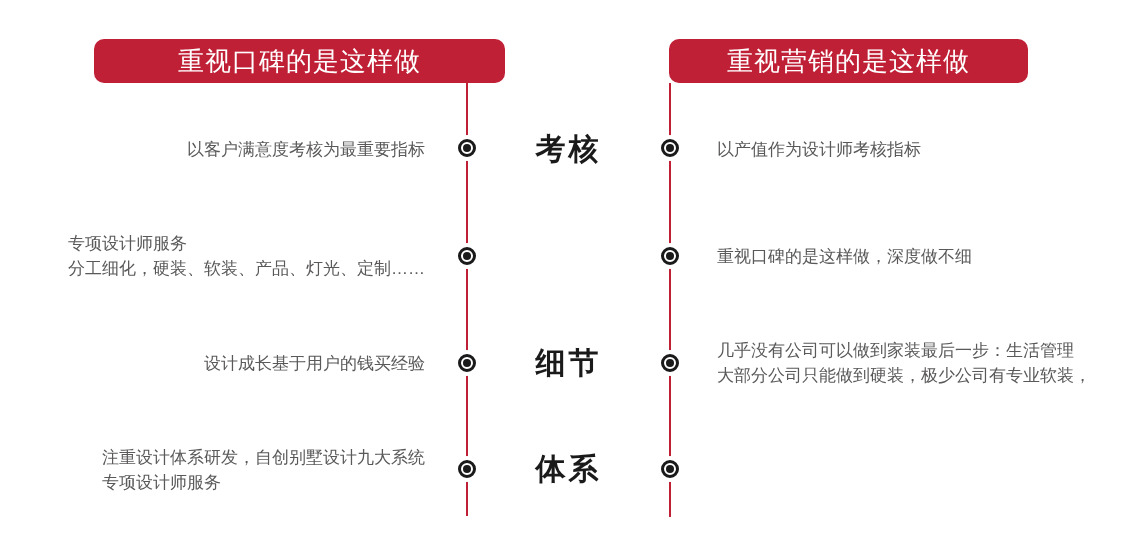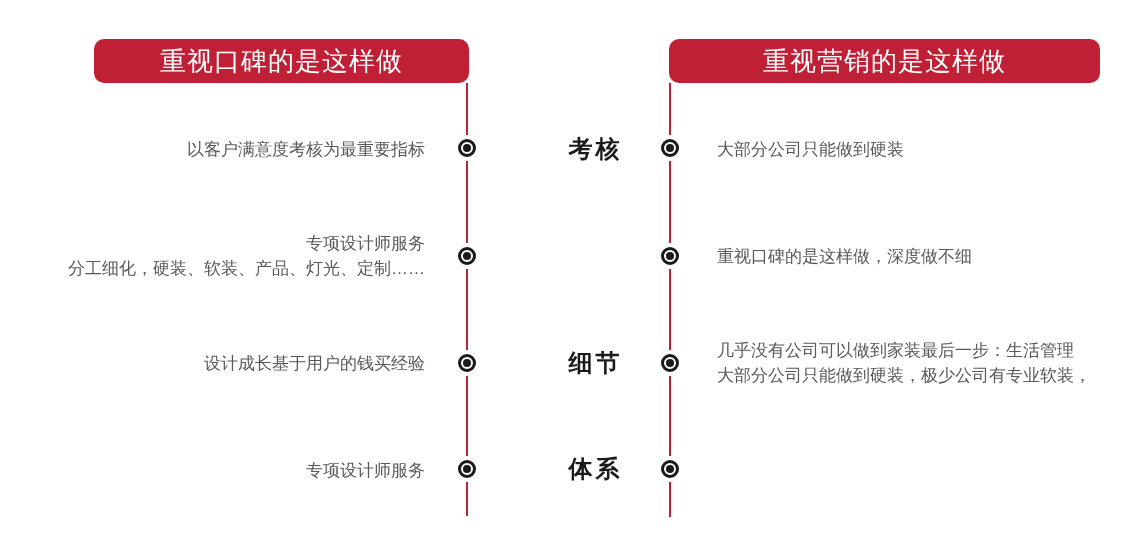--- a/index.html
+++ b/index.html
@@ -25,22 +25,22 @@
     color: #fff;
     border-radius: 10px;
     display: flex;
     align-items: center;
     justify-content: center;
     font-size: 26px;
     font-weight: 500;
     letter-spacing: 1px;
     white-space: nowrap;
   }
-  .banner.left  { left: 94px;  width: 375px; }
-  .banner.right { left: 669px; width: 431px; }
+  .banner.left  { left: 94px;  width: 411px; }
+  .banner.right { left: 669px; width: 359px; }
   .vline {
     position: absolute;
     top: 83px;
     width: 2px;
     background: var(--red);
   }
   .vline.left  { left: 466px; height: 433px; }
   .vline.right { left: 669px; height: 434px; }
   .marker {
     position: absolute;
@@ -60,39 +60,39 @@
     width: 8px;
     height: 8px;
     margin: -4px 0 0 -4px;
     border-radius: 50%;
     background: var(--ink);
   }
   .marker.on-left-line  { left: 467px; }
   .marker.on-right-line { left: 670px; }
   .category {
     position: absolute;
-    left: 494px;
+    left: 467px;
     width: 203px;
     transform: translateY(-50%);
     text-align: center;
-    font-size: 24px;
+    font-size: 30px;
     font-weight: 700;
     color: var(--ink);
     letter-spacing: 3px;
     white-space: nowrap;
   }
   .desc {
     position: absolute;
     transform: translateY(-50%);
     font-size: 17px;
     line-height: 25px;
     color: var(--gray);
     white-space: nowrap;
   }
-  .desc.left  { right: 705px; text-align: right; }
+  .desc.left  { right: 705px; }
   .desc.right { left: 717px;  text-align: left; }
   .desc span { display: block; }
 </style>
 </head>
 <body>
 
 <div class="canvas">
 
   <div class="banner left">
     <span>重视口碑的是这样做</span>
@@ -104,21 +104,21 @@
   <div class="vline left"></div>
   <div class="vline right"></div>
 
   <div class="desc left" style="top:149px">
     <span>以客户满意度考核为最重要指标</span>
   </div>
   <div class="marker on-left-line" style="top:148px"></div>
   <div class="category" style="top:149px">考核</div>
   <div class="marker on-right-line" style="top:148px"></div>
   <div class="desc right" style="top:149px">
-    <span>大部分公司只能做到硬装</span>
+    <span>以产值作为设计师考核指标</span>
   </div>
 
   <div class="desc left" style="top:256px">
     <span>专项设计师服务</span>
     <span>分工细化，硬装、软装、产品、灯光、定制……</span>
   </div>
   <div class="marker on-left-line" style="top:256px"></div>
   <div class="marker on-right-line" style="top:256px"></div>
   <div class="desc right" style="top:256px">
     <span>重视口碑的是这样做，深度做不细</span>
@@ -129,19 +129,20 @@
   </div>
   <div class="marker on-left-line" style="top:363px"></div>
   <div class="category" style="top:363px">细节</div>
   <div class="marker on-right-line" style="top:363px"></div>
   <div class="desc right" style="top:363px">
     <span>几乎没有公司可以做到家装最后一步：生活管理</span>
     <span>大部分公司只能做到硬装，极少公司有专业软装，</span>
   </div>
 
   <div class="desc left" style="top:470px">
+    <span>注重设计体系研发，自创别墅设计九大系统</span>
     <span>专项设计师服务</span>
   </div>
   <div class="marker on-left-line" style="top:469px"></div>
   <div class="category" style="top:469px">体系</div>
   <div class="marker on-right-line" style="top:469px"></div>
 
 </div>
 
 </body></html>

